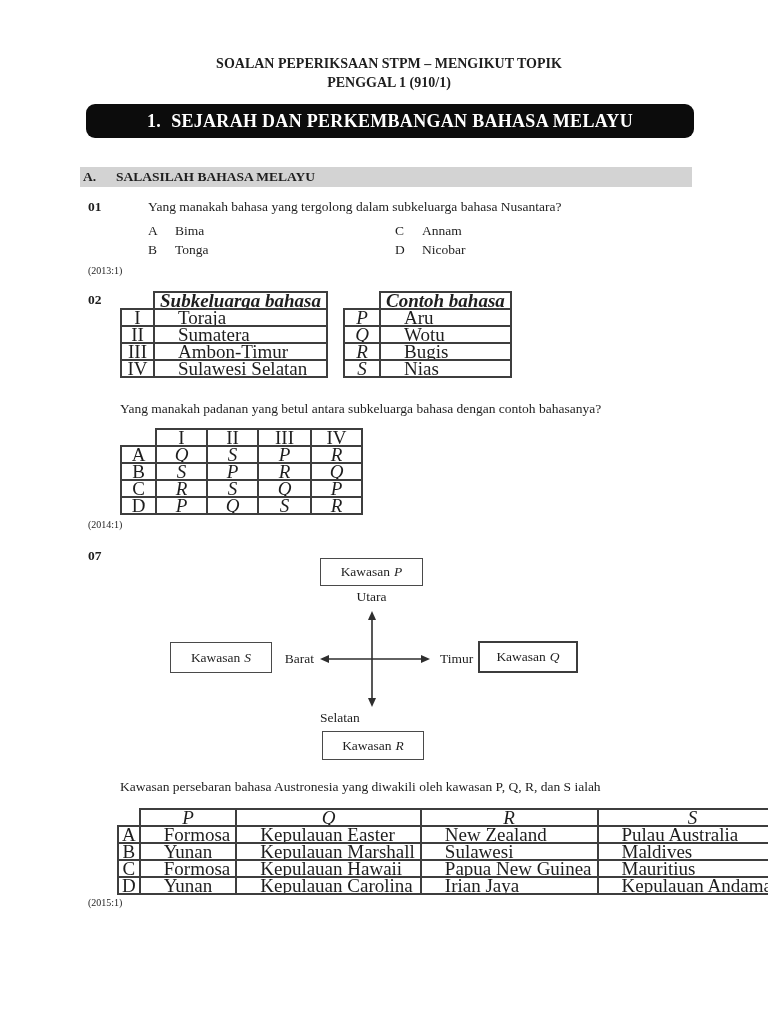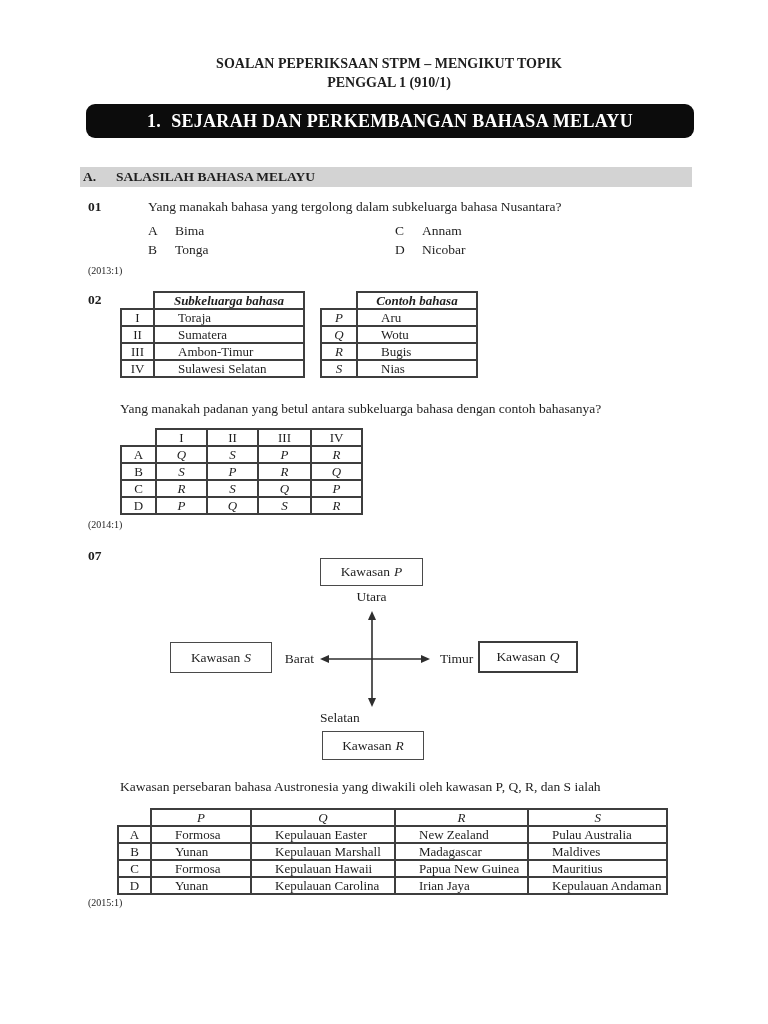--- a/index.html
+++ b/index.html
@@ -33,21 +33,21 @@
   
   .q { display:grid; grid-template-columns:32px 1fr; font-size:13.5px; line-height:18px; }
   .qnum { font-weight:bold; }
   .year { text-align:left; font-size:10px; }
 
   
   .options { display:grid; grid-template-columns:247px 1fr; margin-top:5px; }
   .opt { display:grid; grid-template-columns:27px 1fr; line-height:19px; }
 
   
-  table.dtable { border-collapse:collapse; font-size:13px; table-layout:fixed; }
+  table.dtable { border-collapse:collapse; font-size:19px; table-layout:fixed; }
   .dtable th, .dtable td {
     border:2px solid #3e3e3e; height:16px; line-height:15px;
     padding:0 5px; font-weight:normal; overflow:hidden; white-space:nowrap;
   }
   .dtable th.blank { border:none; background:transparent; }
   .dtable .h { text-align:center; }
   .dtable .rl { text-align:center; padding:0 3px; }
   .dtable .c { text-align:left; padding-left:23px; }
   .t-title-hdr thead .h { font-weight:bold; font-style:italic; }
   .t-hdr-italic thead .h { font-style:italic; }
@@ -302,21 +302,21 @@
                 <td class="rl">A</td>
                 <td class="c">Formosa</td>
                 <td class="c">Kepulauan Easter</td>
                 <td class="c">New Zealand</td>
                 <td class="c">Pulau Australia</td>
               </tr>
               <tr>
                 <td class="rl">B</td>
                 <td class="c">Yunan</td>
                 <td class="c">Kepulauan Marshall</td>
-                <td class="c">Madagascar</td>
+                <td class="c">Sulawesi</td>
                 <td class="c">Maldives</td>
               </tr>
               <tr>
                 <td class="rl">C</td>
                 <td class="c">Formosa</td>
                 <td class="c">Kepulauan Hawaii</td>
                 <td class="c">Papua New Guinea</td>
                 <td class="c">Mauritius</td>
               </tr>
               <tr>

